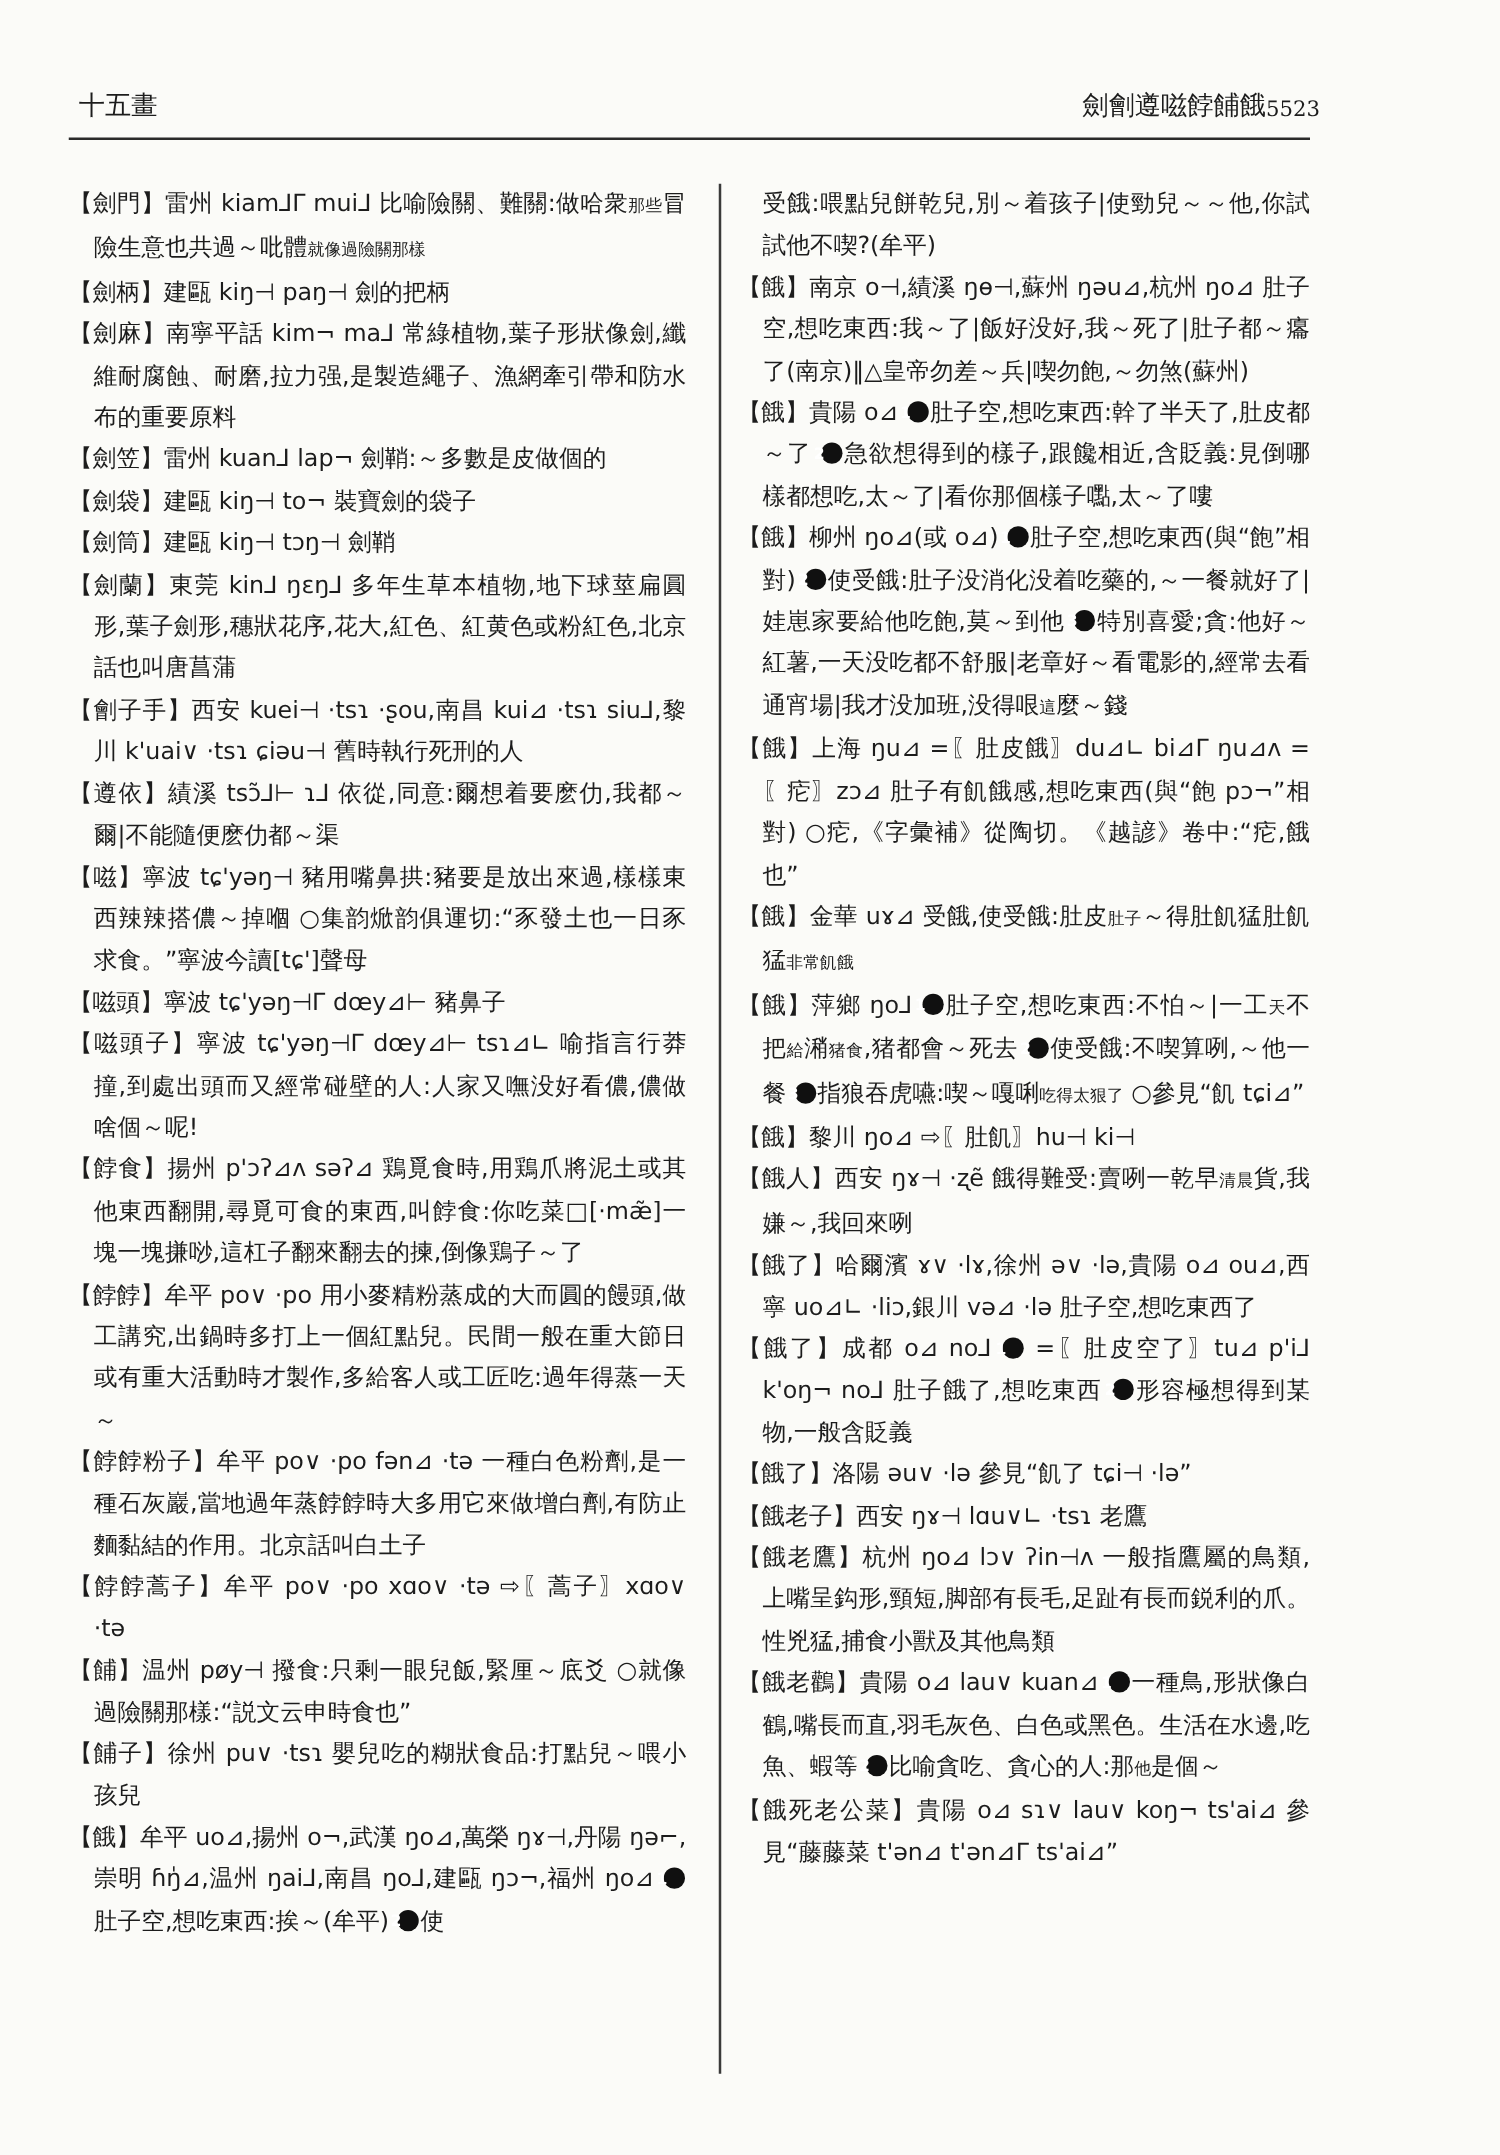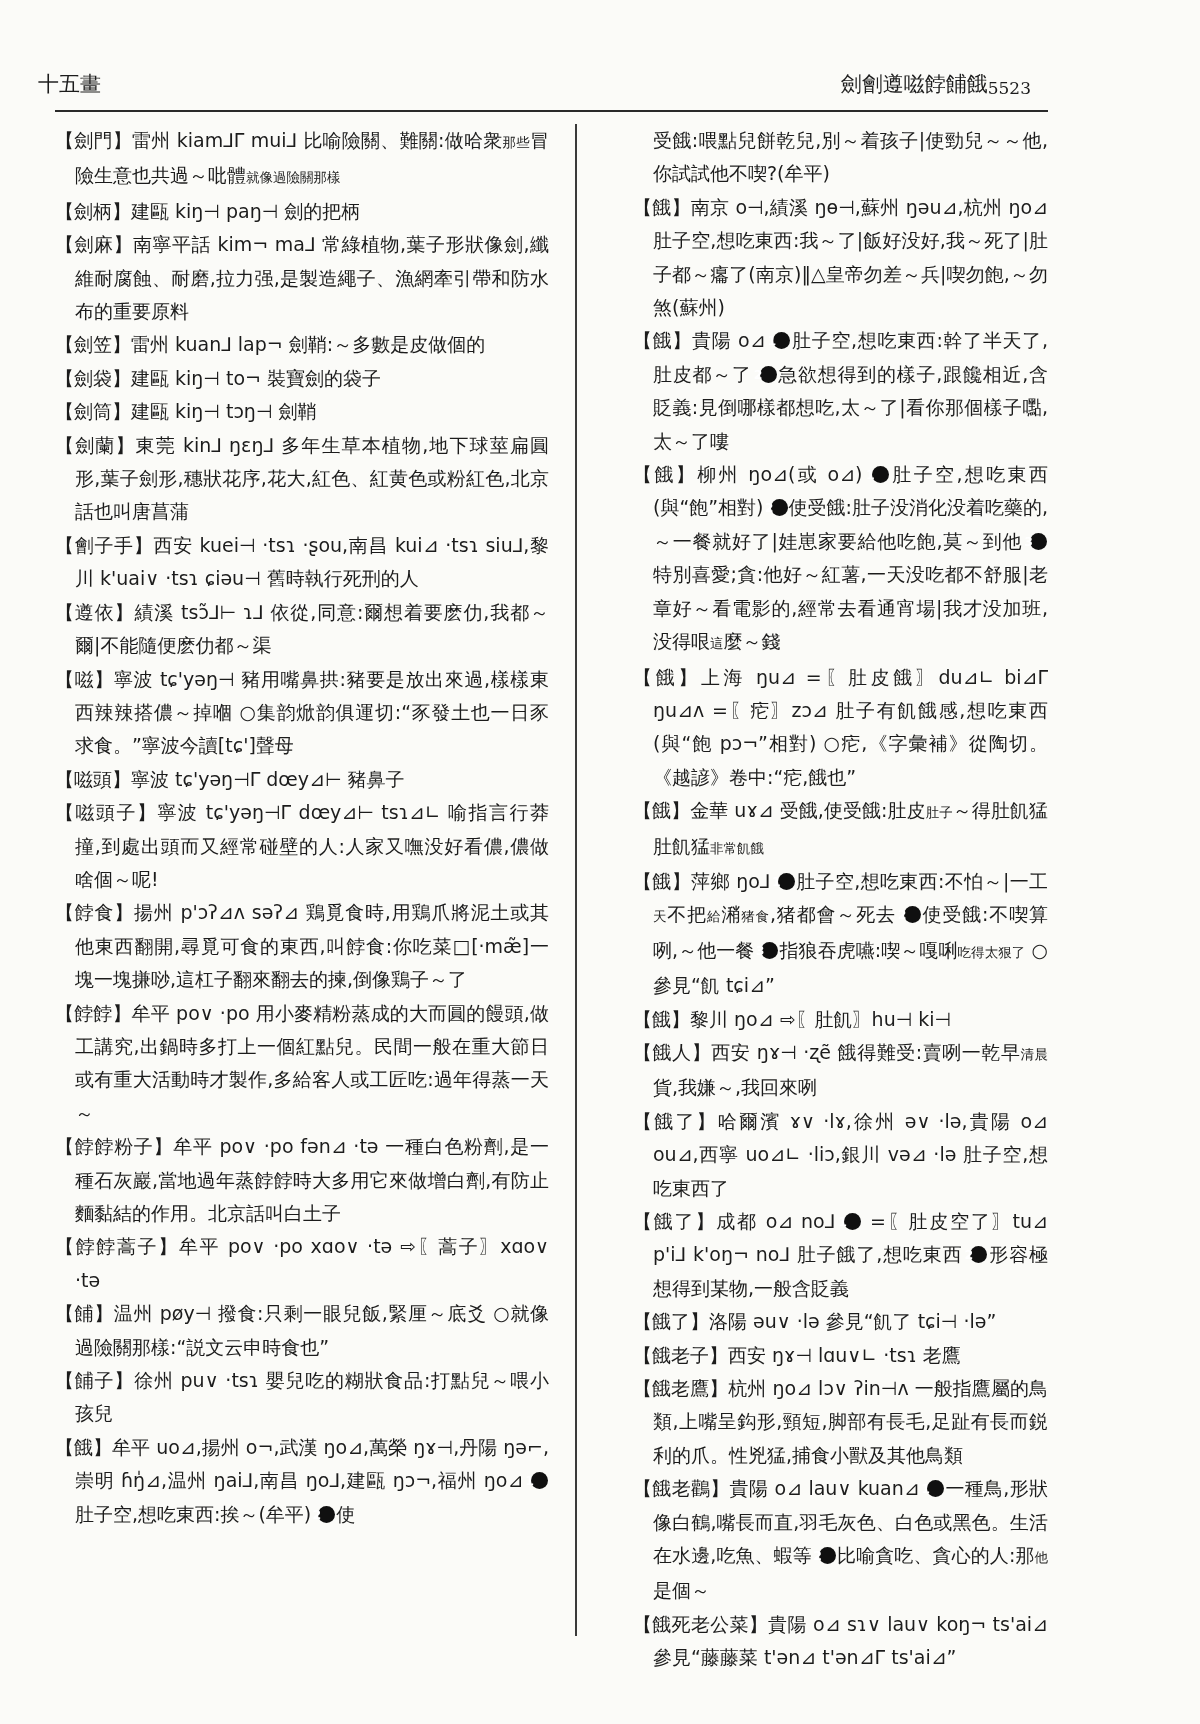--- a/index.html
+++ b/index.html
@@ -5,34 +5,34 @@
   html,body{margin:0;padding:0;}
   body{
     width:1200px;height:1724px;
     background:#fbfbf8;
     font-family:"DejaVu Sans", sans-serif;
     color:#1c1c1c;
     overflow:hidden;
   }
   .page{position:relative;width:1200px;height:1724px;}
   .header{
-    position:absolute;top:70px;left:38px;width:993px;
+    position:absolute;top:70px;left:63px;width:993px;
     font-size:21px;display:flex;justify-content:space-between;align-items:flex-end;
   }
   .header .right-part{display:flex;align-items:flex-end;}
   .header .pageno{font-family:"DejaVu Serif",serif;font-size:17px;}
   .rule{position:absolute;top:110px;left:55px;width:993px;height:2px;background:#2a2a2a;}
   .columns{
-    position:absolute;top:124px;left:55px;width:993px;height:1520px;
+    position:absolute;top:147px;left:55px;width:993px;height:1520px;
     display:flex;
   }
   .col{font-size:19px;line-height:33.4px;text-align:justify;}
   .col-left{width:494px;}
   .divider{width:0;border-left:2px solid #3a3a3a;margin-left:26px;margin-right:13px;height:1512px;}
-  .col-right{flex:1;margin-left:43px;}
+  .col-right{flex:1;}
   p.entry{margin:0;padding-left:20px;text-indent:-20px;}
   p.entry.cont{text-indent:0;}
   .head{letter-spacing:0px;}
   .sm{font-size:13.5px;}
   .badge{
     display:inline-block;width:17px;height:17px;border-radius:50%;
     background:#101010;color:#ffffff;font-size:12.5px;line-height:17px;
     text-align:center;vertical-align:2px;font-weight:bold;margin:0 1px;
     font-family:"DejaVu Sans",sans-serif;
   }

